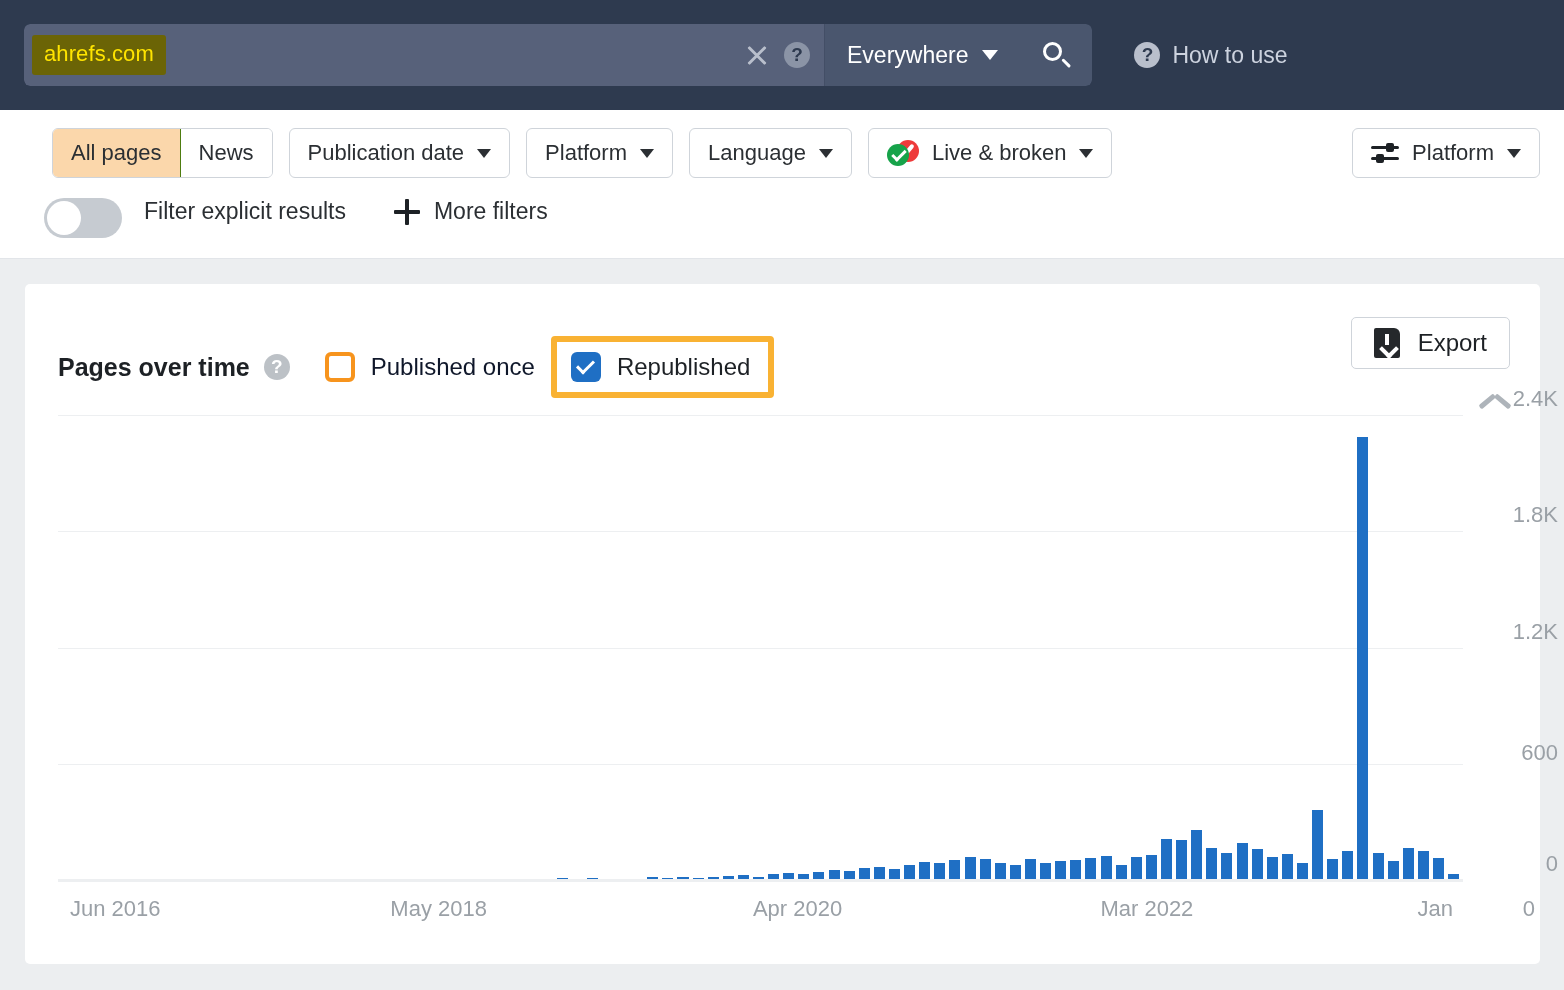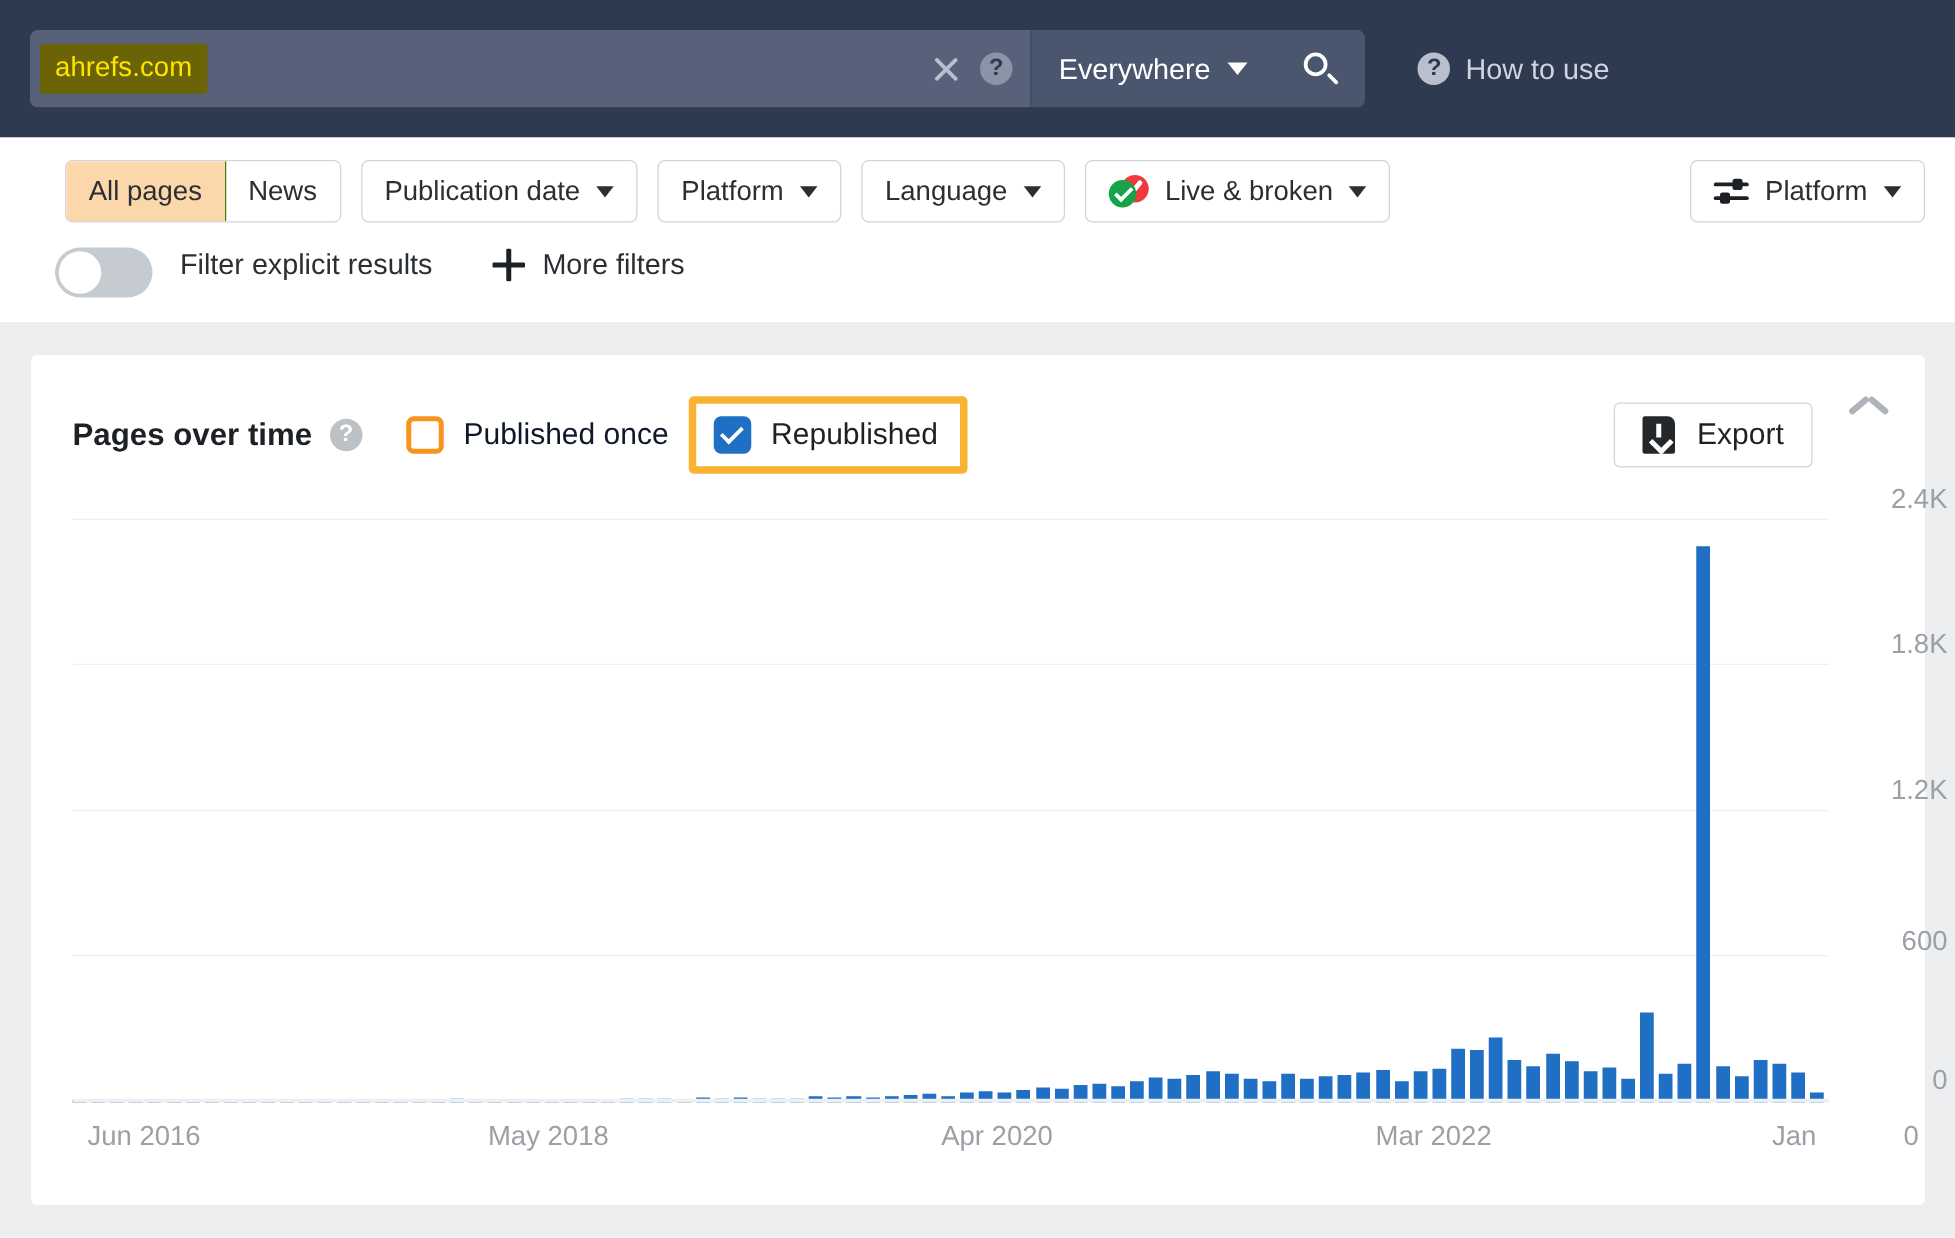--- a/index.html
+++ b/index.html
@@ -193,21 +193,21 @@
     content: ""; width: 14px; height: 7px;
     border-left: 3.5px solid #fff; border-bottom: 3.5px solid #fff;
     transform: rotate(-45deg); margin-top: -4px;
   }
   .legend-label { font-size: 24px; color: #0f172a; }
   .legend-label.dark { color: #1d2125; }
   .legend-item.boxed {
     border: 6px solid #f9b233; background: #fff;
     padding: 10px 18px 10px 14px; margin-left: 16px; border-radius: 4px;
   }
-  .head-right { margin-left: auto; display: flex; align-items: flex-start; gap: 30px; }
+  .head-right { margin-left: auto; display: flex; align-items: flex-end; gap: 30px; flex-direction: column; }
   .export-btn {
     display: flex; align-items: center; gap: 18px;
     border: 1px solid #cfd4da; border-radius: 5px;
     padding: 0 22px; height: 52px; background: #fff; cursor: pointer;
   }
   .dl-icon { width: 26px; height: 30px; background: #25282b; position: relative; border-radius: 2px 6px 2px 2px; }
   .dl-icon:before {
     content: ""; position: absolute; left: 11px; top: 6px;
     width: 4px; height: 11px; background: #fff;
   }

